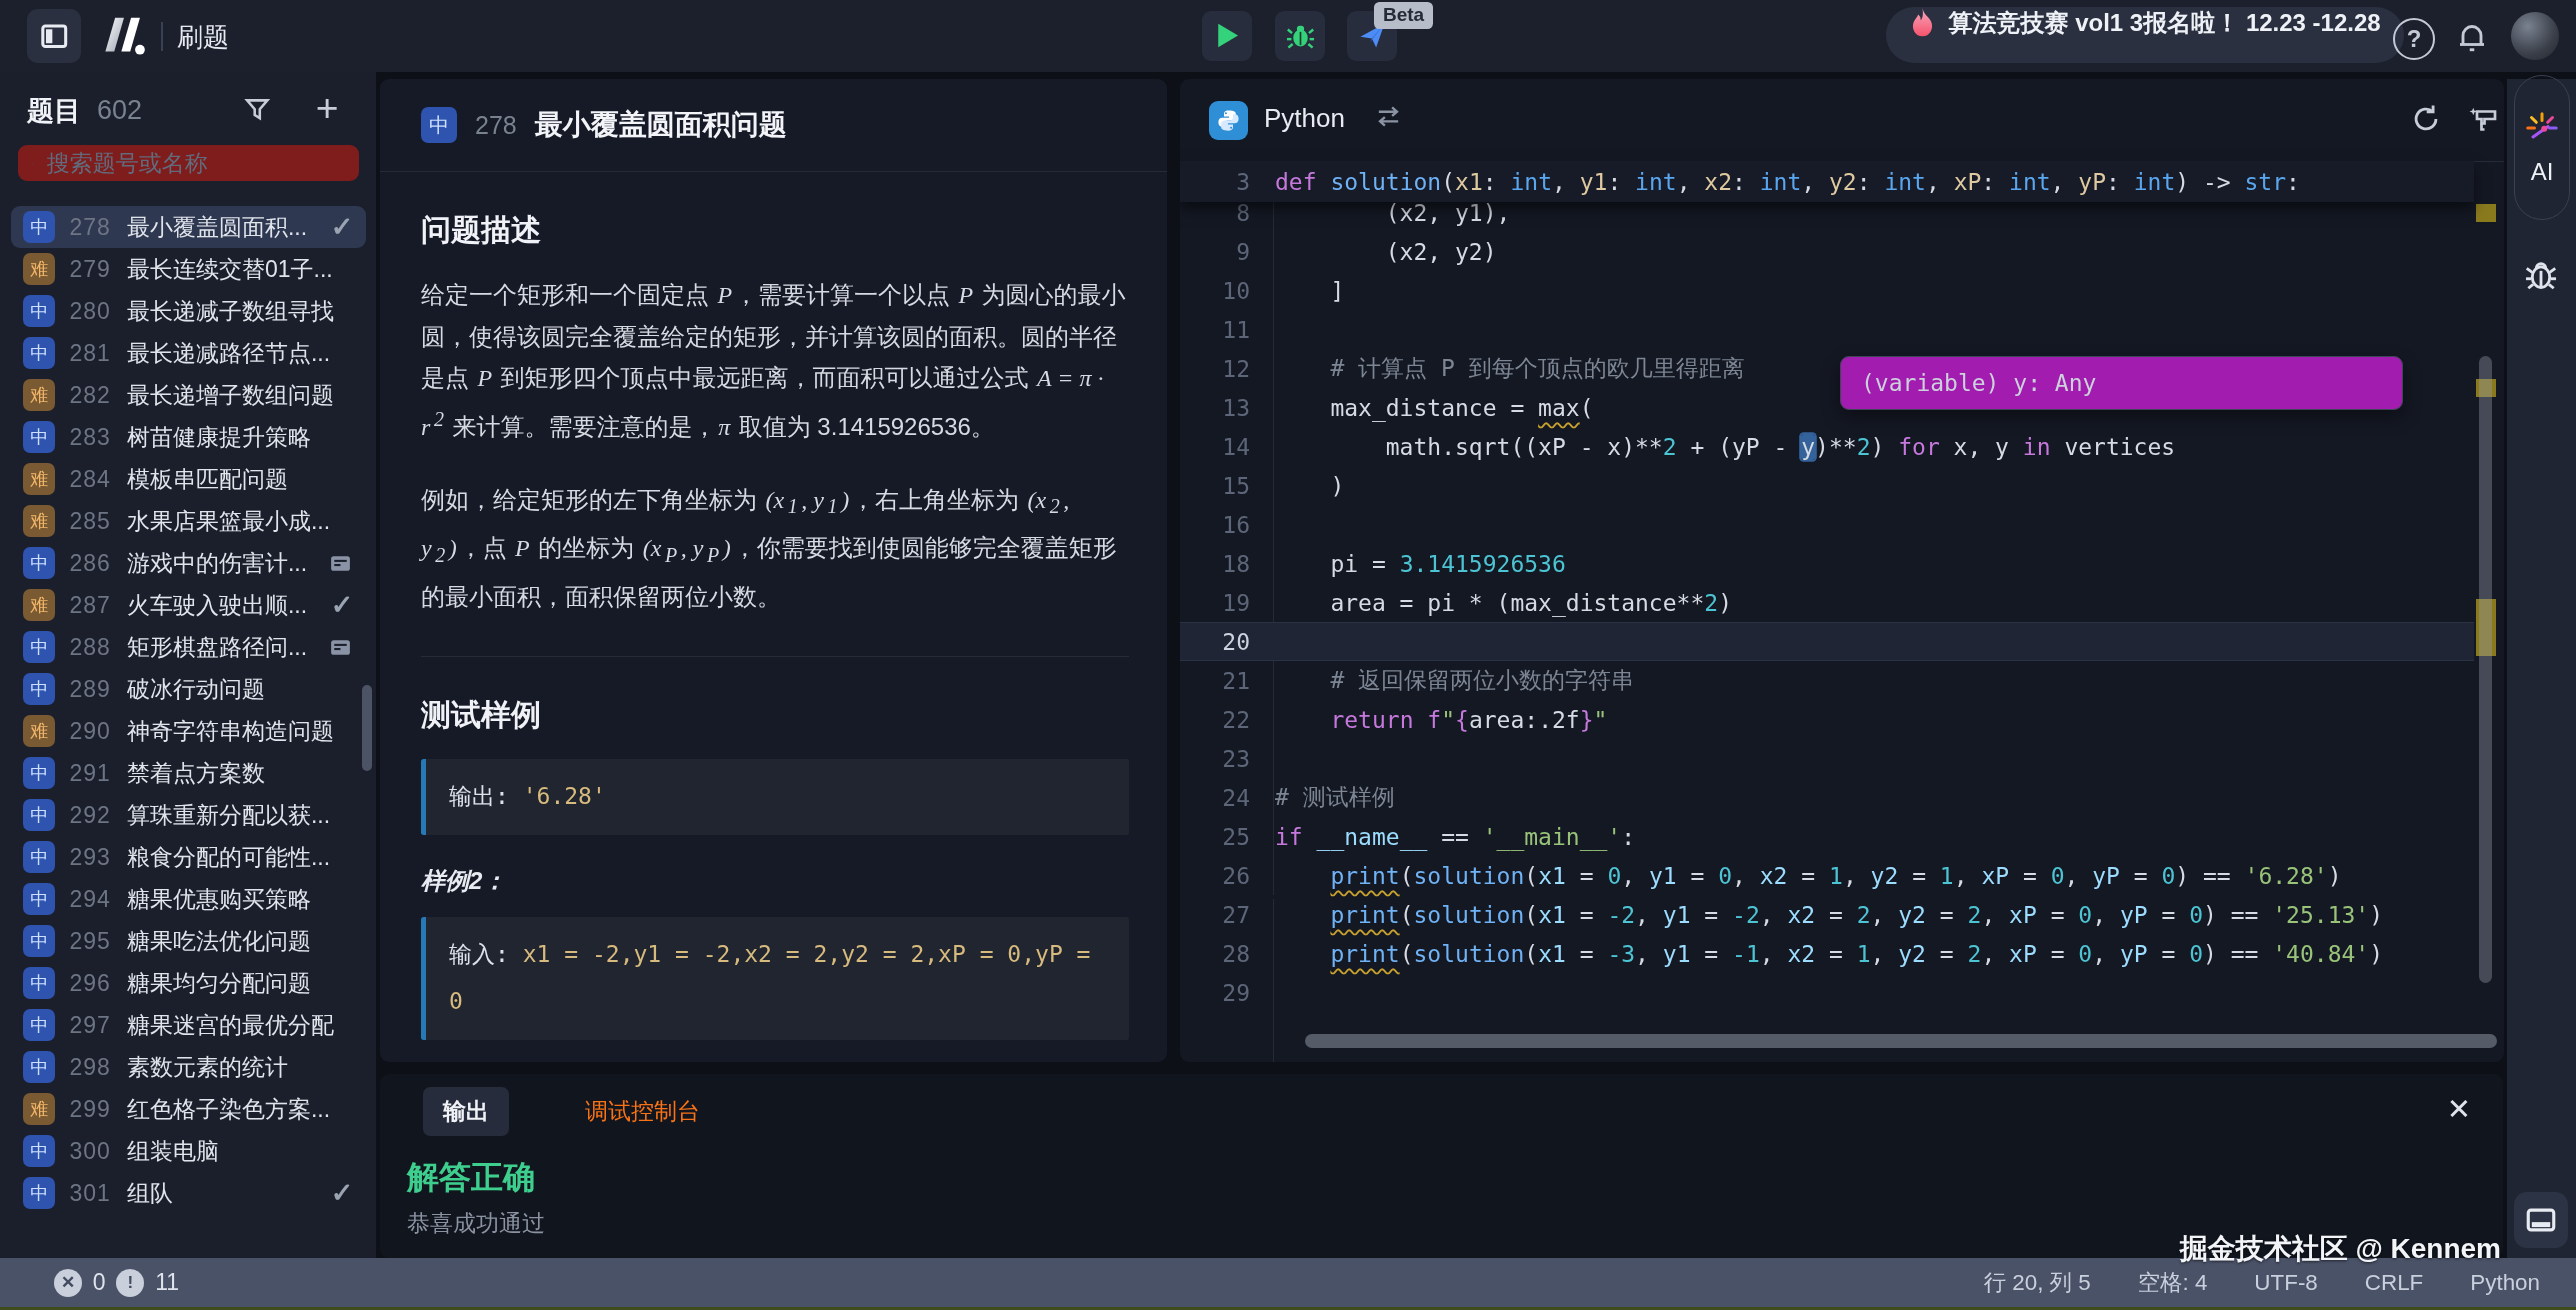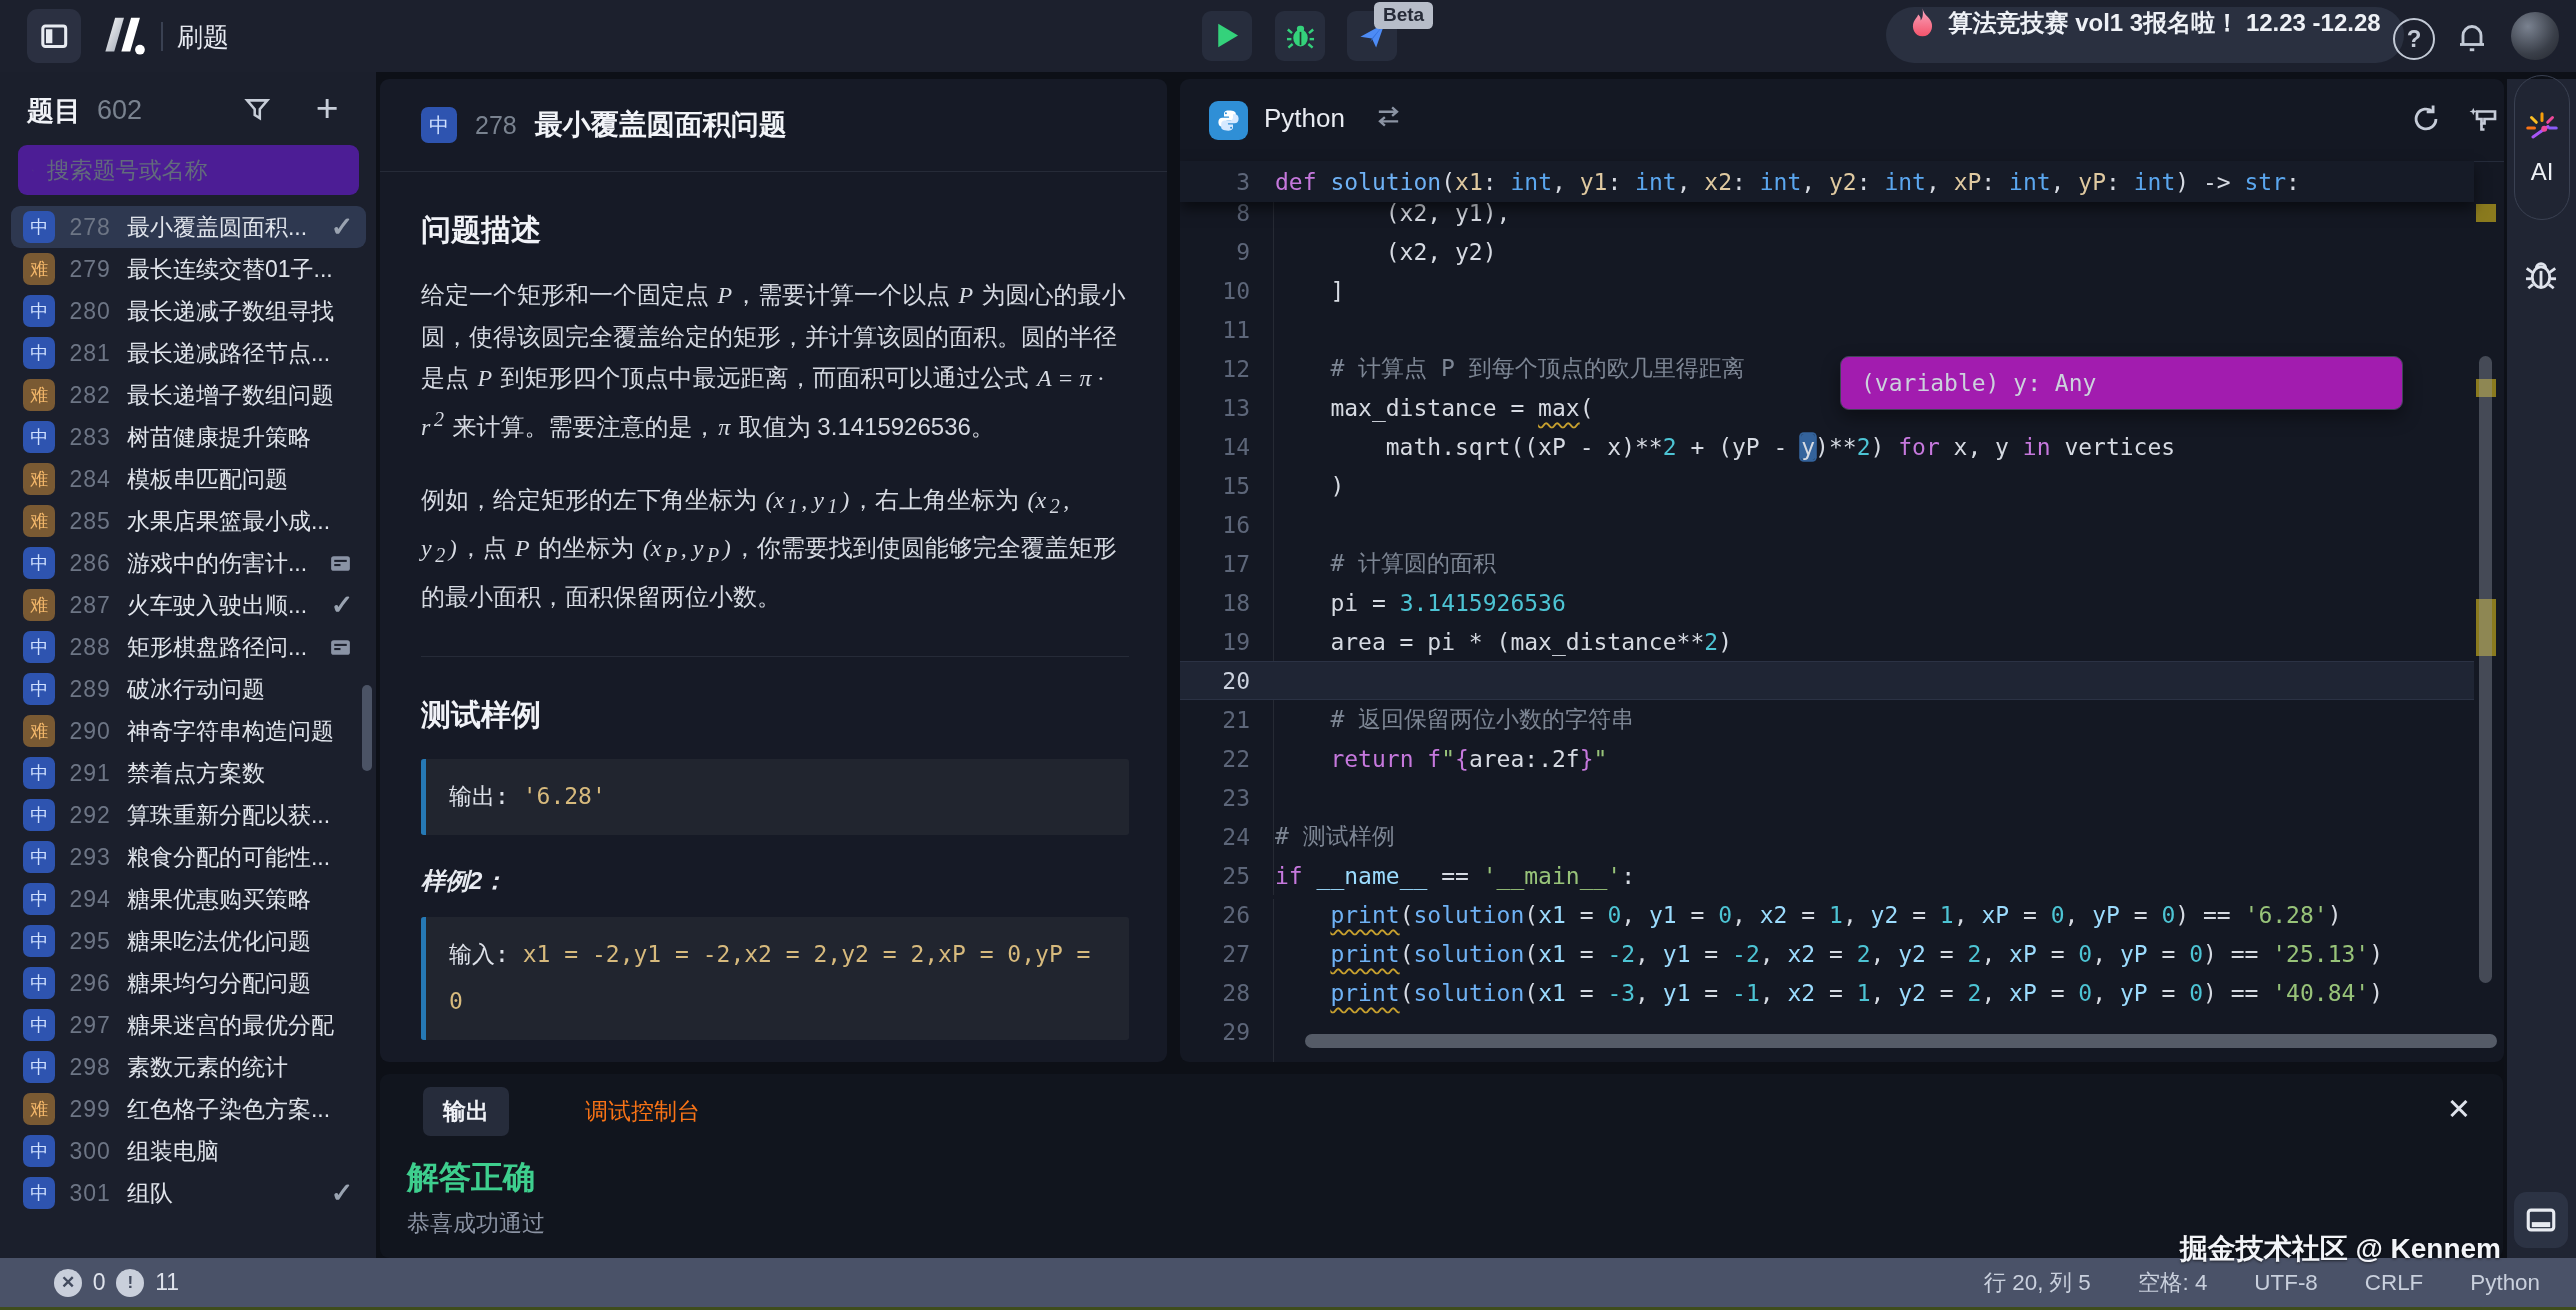--- a/index.html
+++ b/index.html
@@ -21,21 +21,21 @@
   #bell-btn{position:absolute;left:2454px;top:18px;cursor:pointer;}
   #avatar{position:absolute;left:2511px;top:11.7px;width:48px;height:48px;border-radius:50%;background:radial-gradient(circle at 35% 30%,#7a8290,#3a3f49 60%,#23262e);cursor:pointer;}
 
   
   #sidebar{position:absolute;left:0;top:72px;width:376px;height:1186px;background:#1b1f2c;}
   #sidebar-head{position:absolute;left:27px;top:18px;right:21.5px;height:41px;display:flex;align-items:center;}
   #sidebar-title{font-size:27px;font-weight:bold;color:#f0f2f7;}
   #sidebar-count{font-size:27px;color:#79828f;margin-left:16px;}
   #filter-btn{position:absolute;right:82px;top:3.6px;cursor:pointer;}
   #add-btn{position:absolute;right:16px;top:-3.6px;color:#c7cdd8;font-size:39px;font-weight:300;cursor:pointer;}
-  #search-box{position:absolute;left:18px;top:73px;width:341px;height:50px;background:#4c1d95;border-radius:9px;display:flex;align-items:center;padding:0 14.3px;box-sizing:border-box;gap:10.8px;}
+  #search-box{position:absolute;left:18px;top:73px;width:341px;height:36px;background:#7f1d1d;border-radius:9px;display:flex;align-items:center;padding:0 14.3px;box-sizing:border-box;gap:10.8px;}
   #search-box input{flex:1;background:transparent;border:0;outline:0;color:#cdd3de;font-size:23px;font-family:"Liberation Sans",sans-serif;}
   #search-box input::placeholder{color:#626b7c;}
   #problem-list{position:absolute;left:10.8px;top:134px;width:355px;}
   .p-item{position:relative;height:42px;display:flex;align-items:center;padding:0 12.5px;border-radius:9px;cursor:pointer;}
   .p-item.sel{background:#2e3850;}
   .p-badge{width:32px;height:32px;border-radius:7.2px;font-size:18px;display:flex;align-items:center;justify-content:center;flex:none;}
   .p-badge.med{background:#2e54b0;color:#cfe0ff;}
   .p-badge.hard{background:#7a5a33;color:#f3b76a;}
   .p-num{width:52px;margin-left:14.3px;color:#6d7585;font-size:23px;flex:none;letter-spacing:0.9px;}
   .p-title{margin-left:5.4px;color:#e0e4eb;font-size:23px;white-space:nowrap;overflow:hidden;flex:1;}
@@ -463,24 +463,20 @@
         </div>
         <div class="code-row">
           <span class="ln">15</span>
           <span class="lc"><span class="tk-w">    )</span></span>
         </div>
         <div class="code-row">
           <span class="ln">16</span>
           <span class="lc"></span>
         </div>
         <div class="code-row">
-          <span class="ln">17</span>
-          <span class="lc"><span class="tk-w">    </span><span class="tk-c"># 计算圆的面积</span></span>
-        </div>
-        <div class="code-row">
           <span class="ln">18</span>
           <span class="lc"><span class="tk-w">    pi = </span><span class="tk-n">3.1415926536</span></span>
         </div>
         <div class="code-row">
           <span class="ln">19</span>
           <span class="lc"><span class="tk-w">    area = pi * (max_distance**</span><span class="tk-n">2</span><span class="tk-w">)</span></span>
         </div>
         <div class="code-row cur">
           <span class="ln">20</span>
           <span class="lc"></span>

